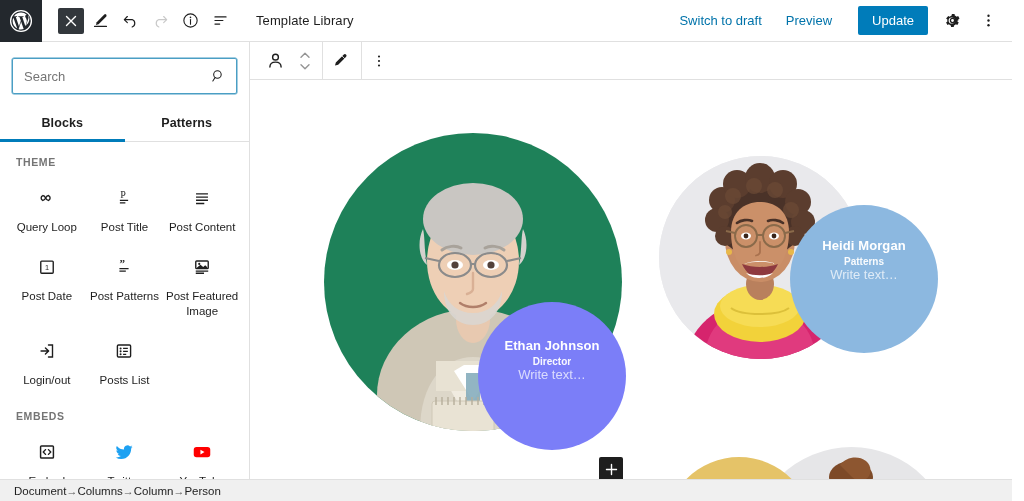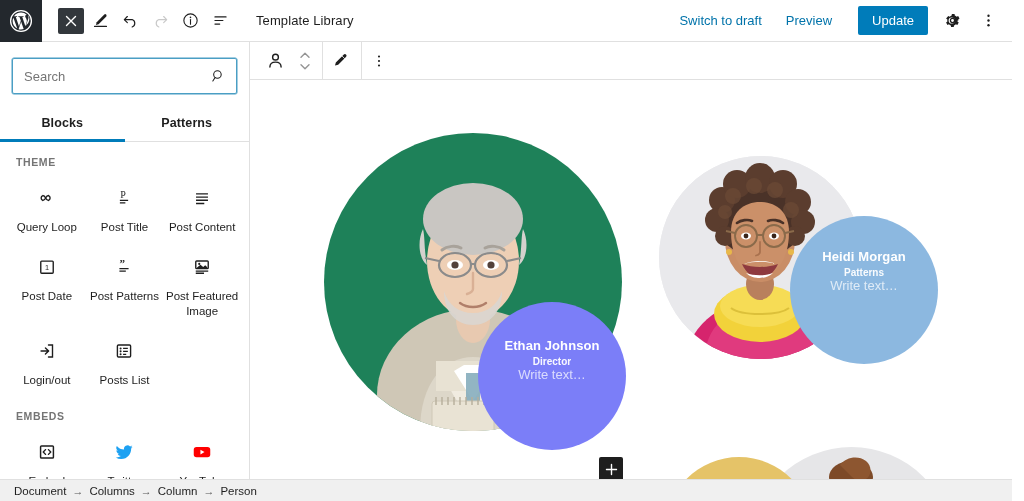--- a/index.html
+++ b/index.html
@@ -201,21 +201,21 @@
   .nc-name { font-size: 13px; font-weight: bold; line-height: 1.2; letter-spacing: .1px; }
   .nc-role { font-size: 10px; font-weight: bold; margin-top: 2px; opacity: .95; }
   .nc-placeholder { font-size: 13px; color: rgba(255,255,255,.72); cursor: text; }
 
   
   #p1-photo { left: 74px; top: 53px; width: 298px; height: 298px; }
   #p1-name  { left: 228px; top: 222px; width: 148px; height: 148px;
               background: #7b7ef8; padding-top: 36px; }
   
   #p2-photo { left: 409px; top: 76px; width: 203px; height: 203px; }
-  #p2-name  { left: 540px; top: 136px; width: 148px; height: 148px;
+  #p2-name  { left: 540px; top: 125px; width: 148px; height: 148px;
               background: #8cb8e0; padding-top: 33px; }
   
   #p3-photo { left: 500px; top: 367px; width: 203px; height: 203px; }
   #p3-name  { left: 415px; top: 377px; width: 148px; height: 148px;
               background: #e5c368; padding-top: 52px; }
 
   
   .appender {
     position: absolute; left: 349px; top: 377px;
     width: 24px; height: 24px;
@@ -224,21 +224,21 @@
     display: flex; align-items: center; justify-content: center;
     cursor: pointer;
   }
 
   
   .breadcrumb-bar {
     height: 22px; flex: 0 0 22px;
     background: #f0f0f0;
     border-top: 1px solid #e0e0e0;
     display: flex; align-items: center;
-    padding-left: 14px; gap: 6px;
+    padding-left: 14px; 
     position: relative; z-index: 50;
   }
   .crumb {
     font-size: 11.5px; color: #1e1e1e; cursor: pointer;
     white-space: nowrap;
   }
   .crumb.last { cursor: default; }
   .crumb-sep { font-size: 11px; color: #555; }
 
   

